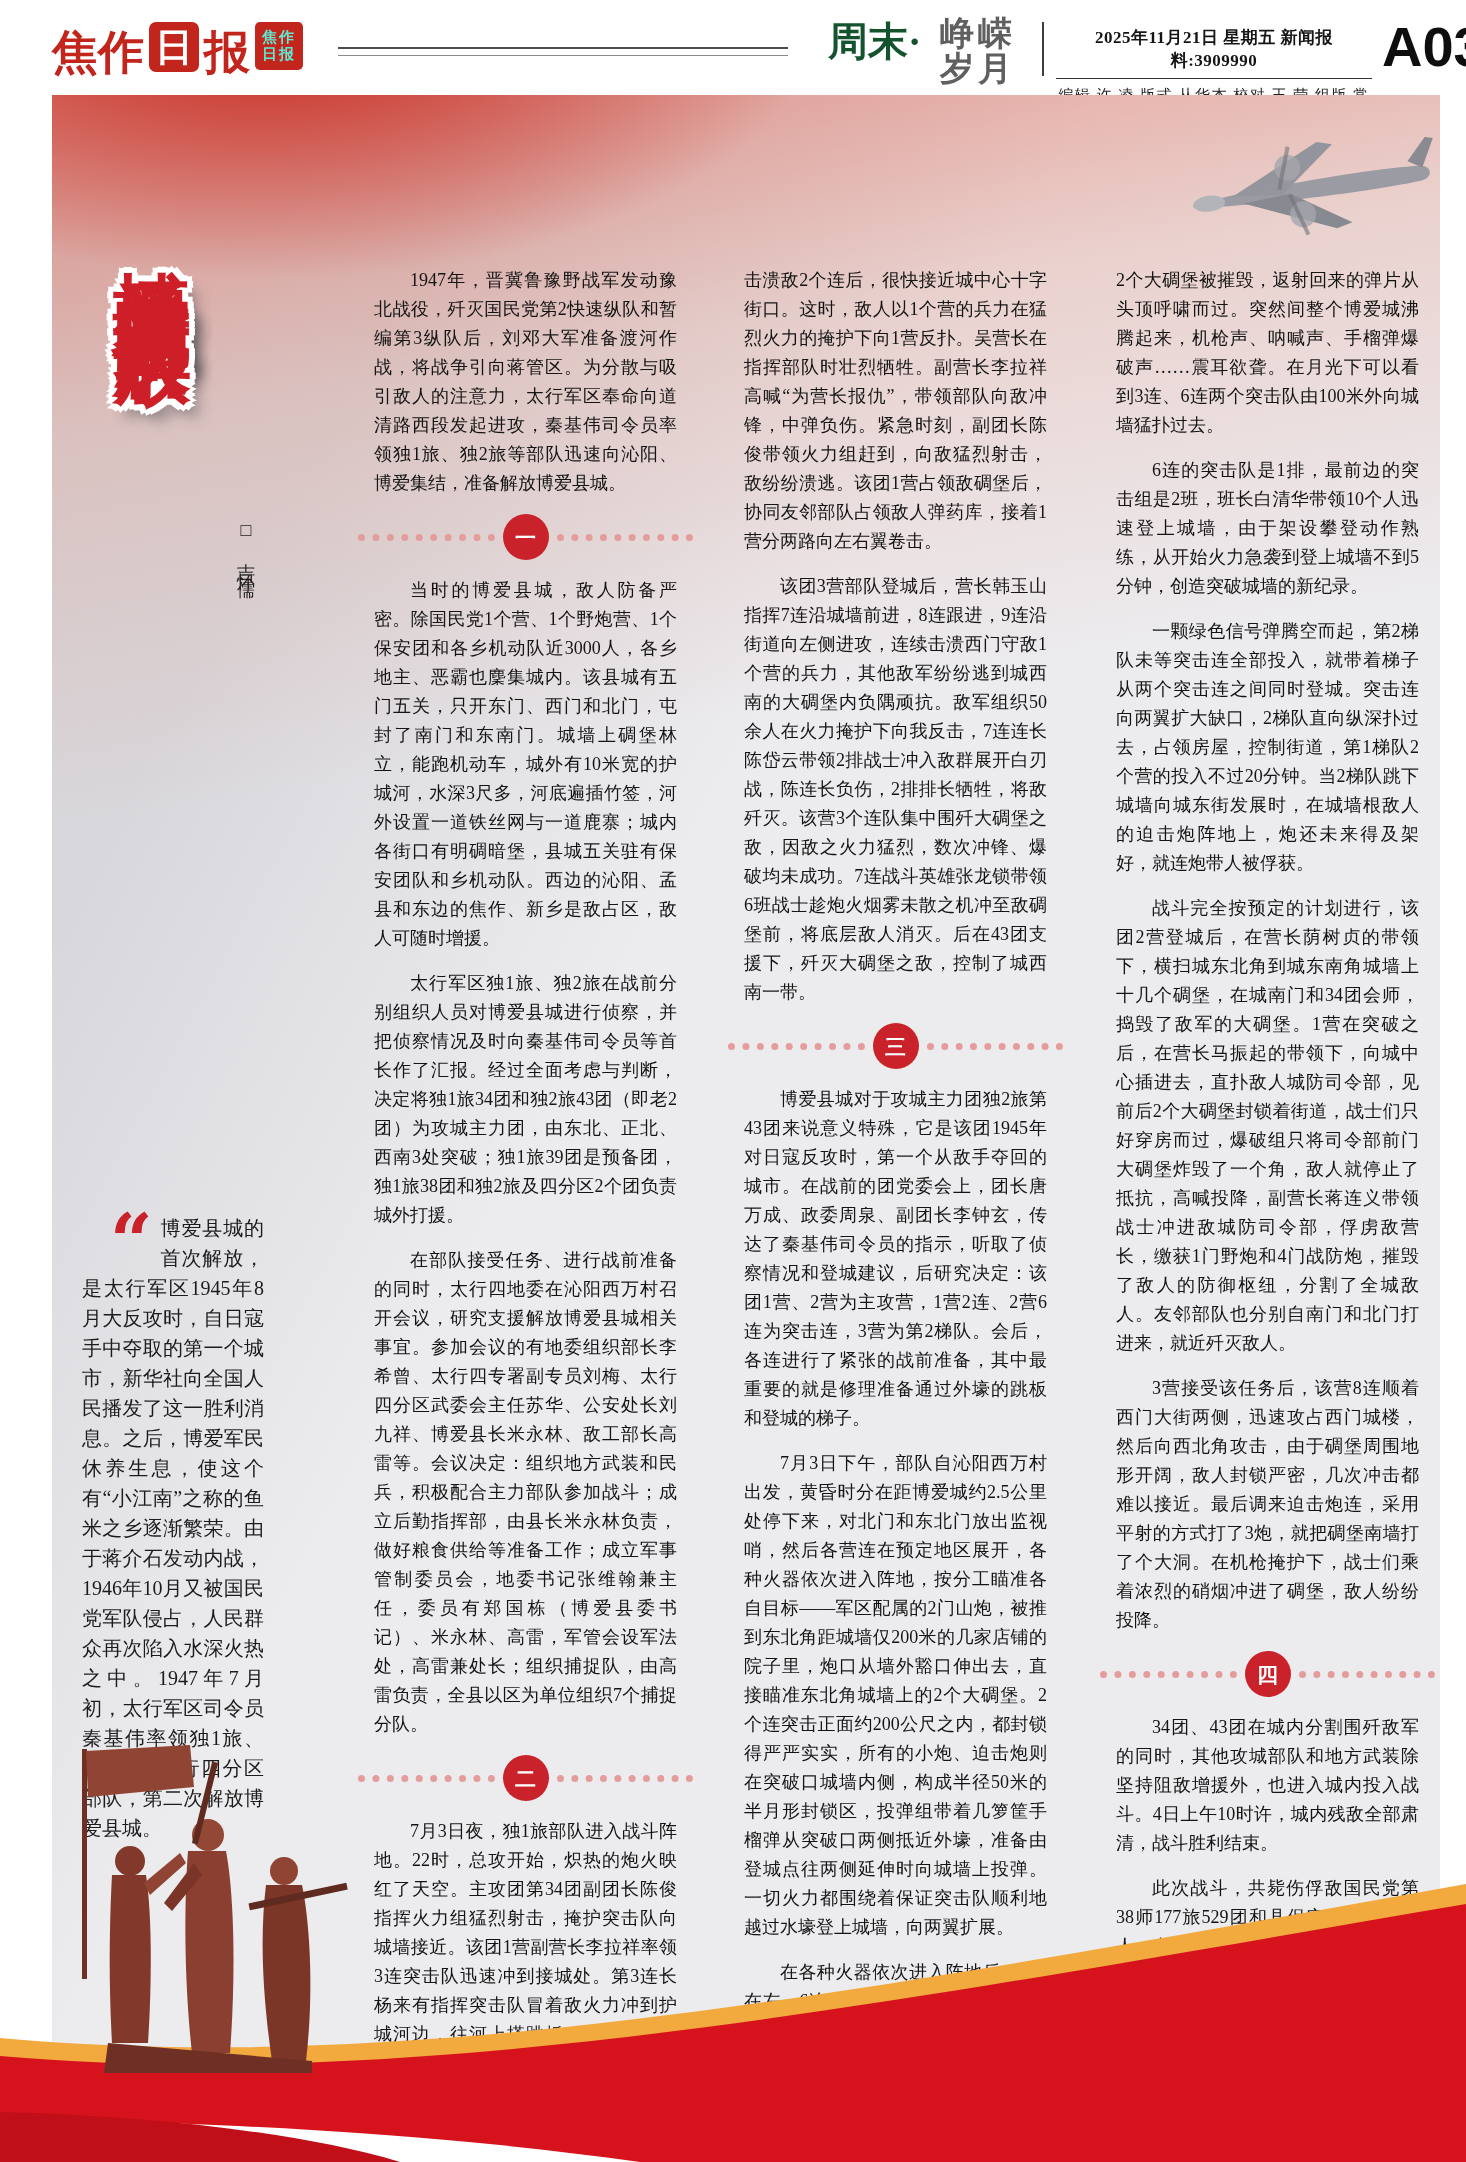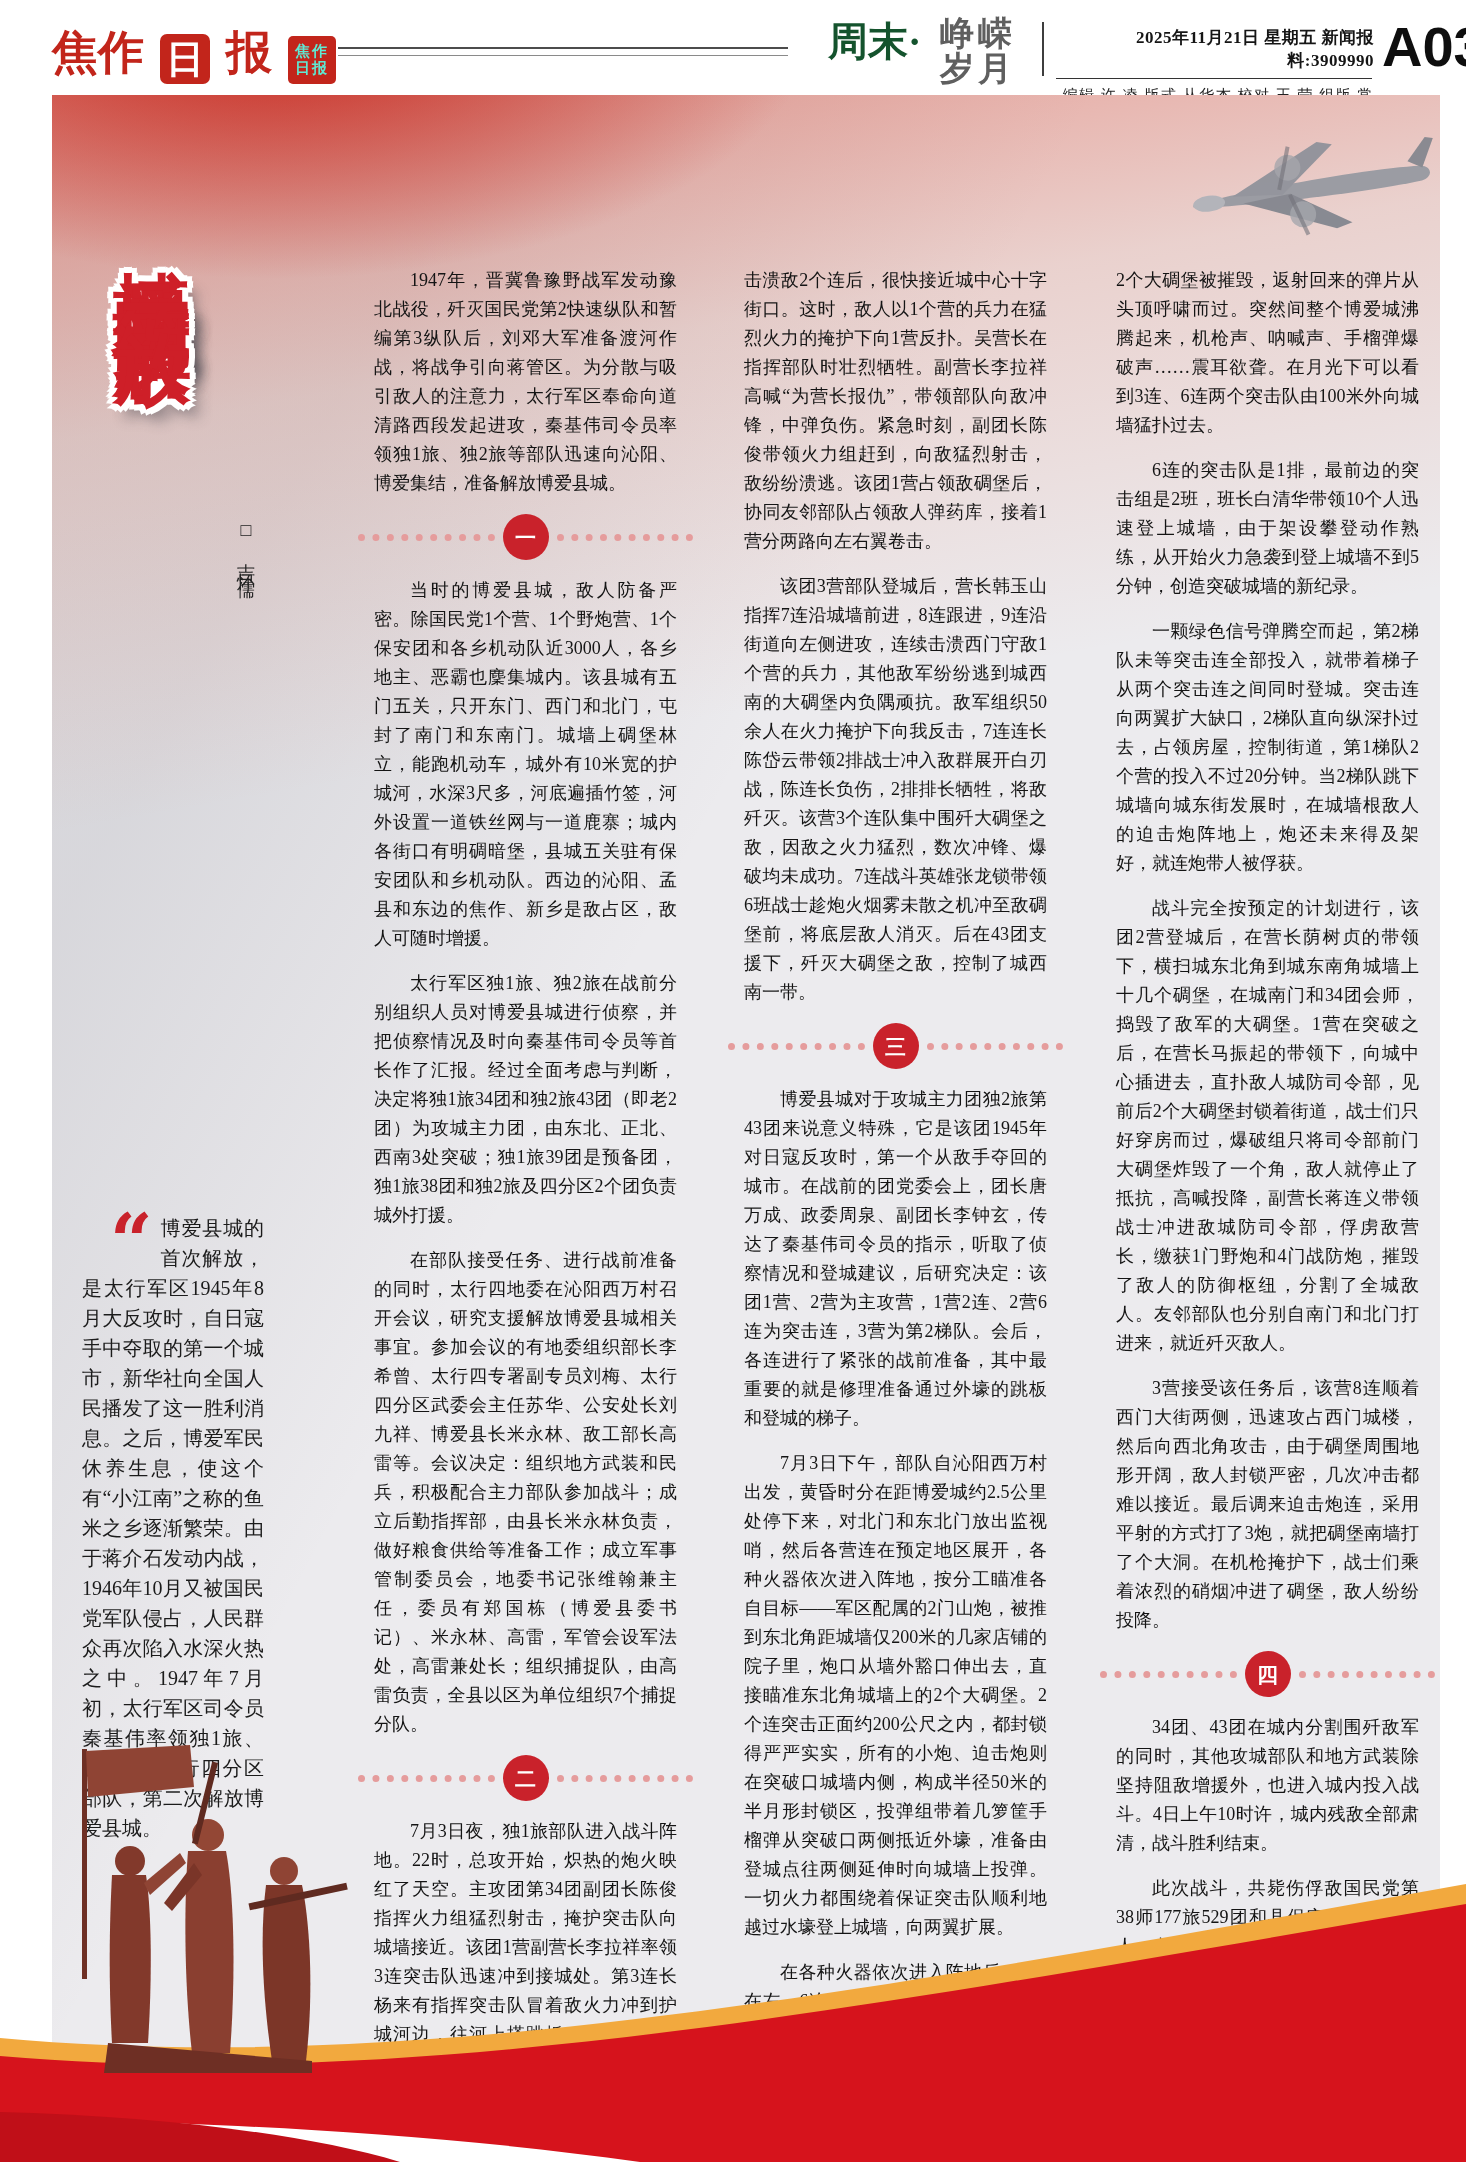--- a/index.html
+++ b/index.html
@@ -1,35 +1,35 @@
 <!DOCTYPE html>
 <html><head>
 <meta charset="utf-8">
 <style>
   html,body{margin:0;padding:0;}
   body{width:1466px;height:2162px;position:relative;overflow:hidden;background:#ffffff;
        font-family:"Liberation Serif",serif;}
   
-  .masthead{position:absolute;left:52px;top:22px;display:flex;align-items:flex-end;gap:16px;}
+  .masthead{position:absolute;left:52px;top:22px;display:flex;align-items:flex-start;gap:5px;}
   .mh-txt{font-size:46px;font-weight:bold;color:#c2251b;font-family:"Liberation Serif",serif;}
   .mh-box{width:50px;height:50px;background:#c2251b;color:#fff;font-size:38px;font-weight:bold;
           border-radius:7px;display:flex;align-items:center;justify-content:center;}
   .mh-seal{width:48px;height:48px;background:#c2251b;color:#5eead4;border-radius:5px;
            display:flex;flex-wrap:wrap;align-content:center;justify-content:center;
            font-size:15px;font-weight:bold;line-height:17px;width:48px;padding:2px;box-sizing:border-box;
            letter-spacing:2px;text-align:center;}
   .rule-double{position:absolute;left:338px;top:47px;width:450px;height:6px;
                border-top:2px solid #4c4c4c;border-bottom:1px solid #8a8a8a;}
   .weekend{position:absolute;left:828px;top:14px;font-size:40px;font-weight:bold;color:#14532d;
            font-family:"Liberation Serif",serif;}
   .era-grid{position:absolute;left:938px;top:16px;width:82px;display:grid;
             grid-template-columns:38px 38px;justify-items:center;
             font-size:34px;font-weight:bold;color:#5f5f5f;line-height:35px;}
   .vbar{position:absolute;left:1042px;top:22px;width:2px;height:54px;background:#3d3d3d;}
-  .datebox{position:absolute;left:1054px;top:26px;width:320px;text-align:right;font-family:Liberation Serif, serif;}
+  .datebox{position:absolute;left:1054px;top:26px;width:320px;text-align:center;font-family:Liberation Serif, serif;}
   .date-line{font-size:17px;font-weight:bold;color:#151515;letter-spacing:.5px;}
   .date-rule{border-top:1.5px solid #333;margin:6px 2px 7px;}
   .staff-line{font-size:15px;color:#222;letter-spacing:1.5px;}
   .pageno{position:absolute;left:1382px;top:14px;font-family:"Liberation Sans",sans-serif;
           font-weight:bold;font-size:56px;color:#0e0e0e;}
   
   .band{position:absolute;left:52px;top:95px;width:1388px;height:2067px;
         background:
           radial-gradient(880px 430px at 16% -4%, rgba(197,24,14,.90), rgba(197,24,14,0) 62%),
           linear-gradient(170deg, rgba(223,66,44,.50) 0%, rgba(226,118,92,.22) 15%, rgba(0,0,0,0) 32%),

